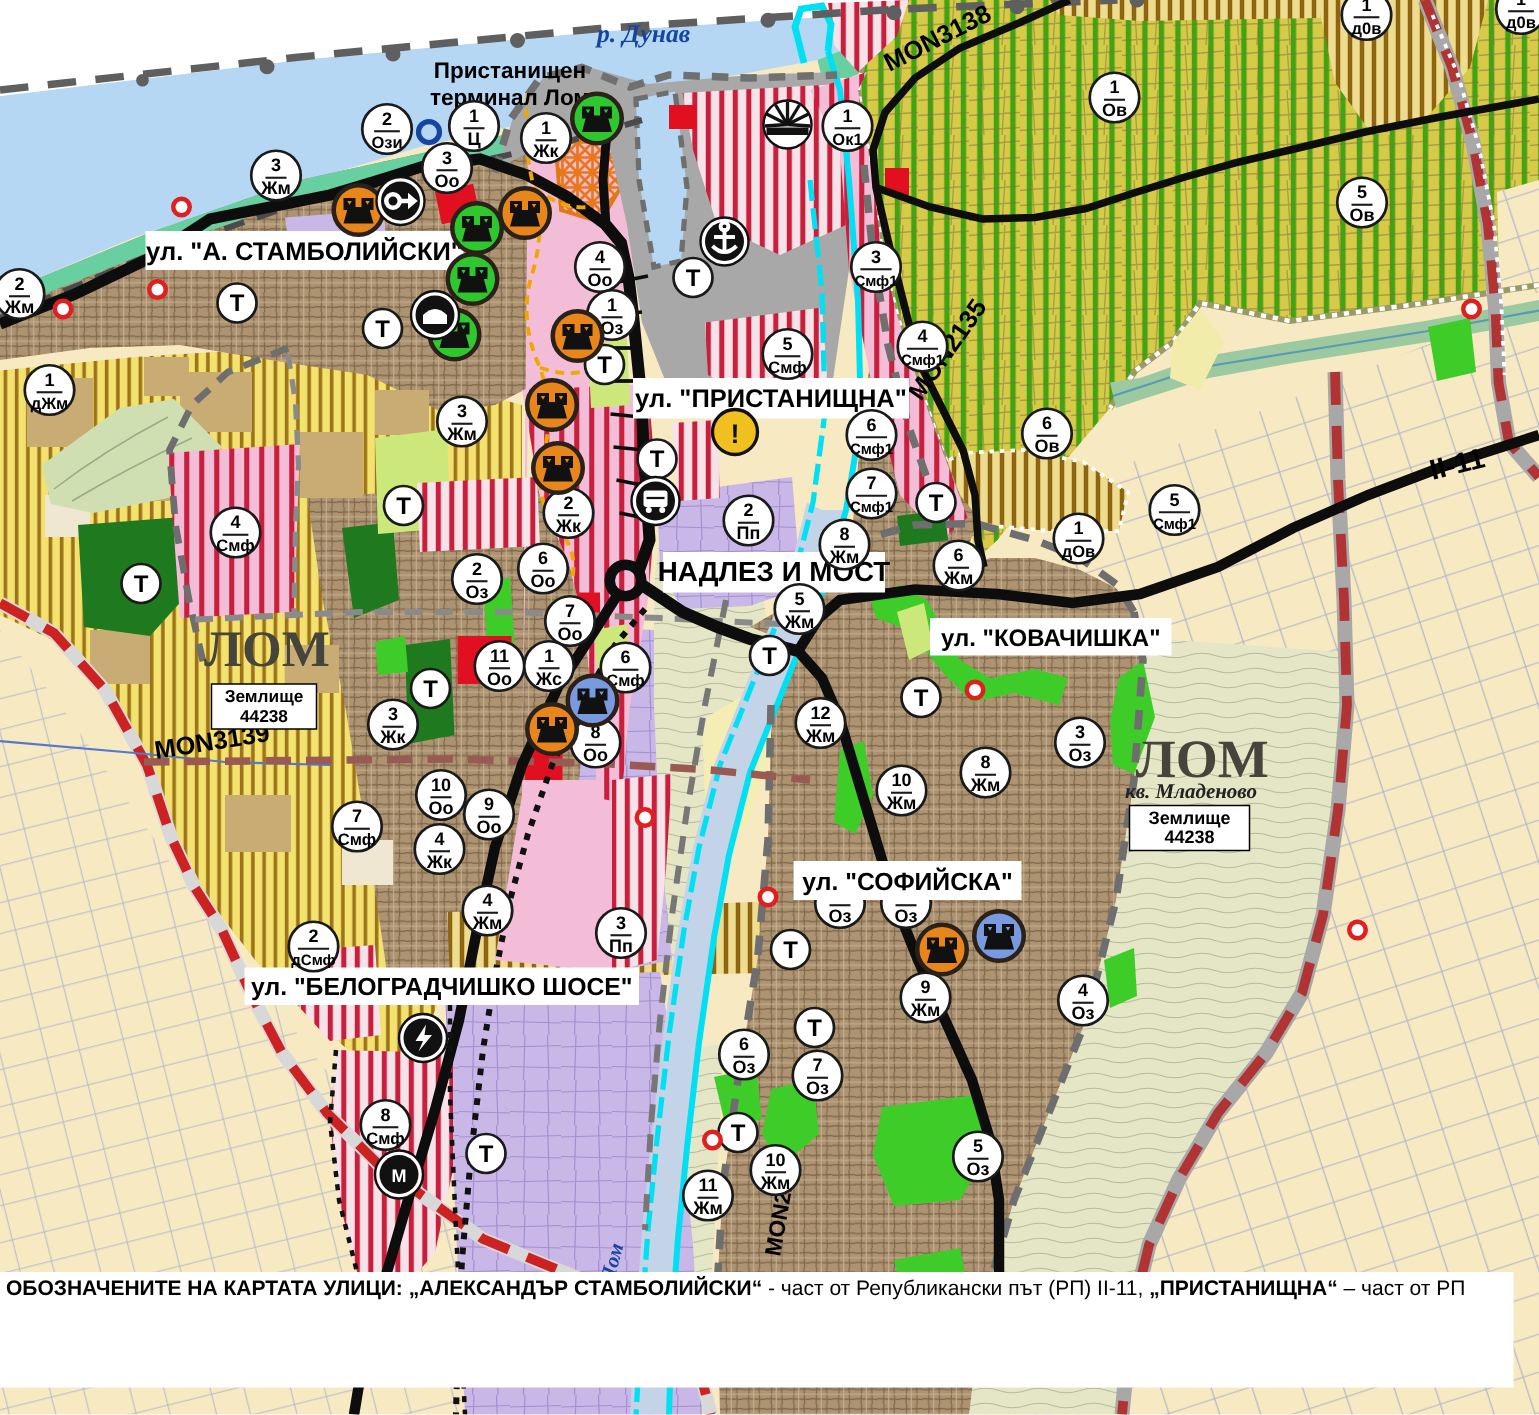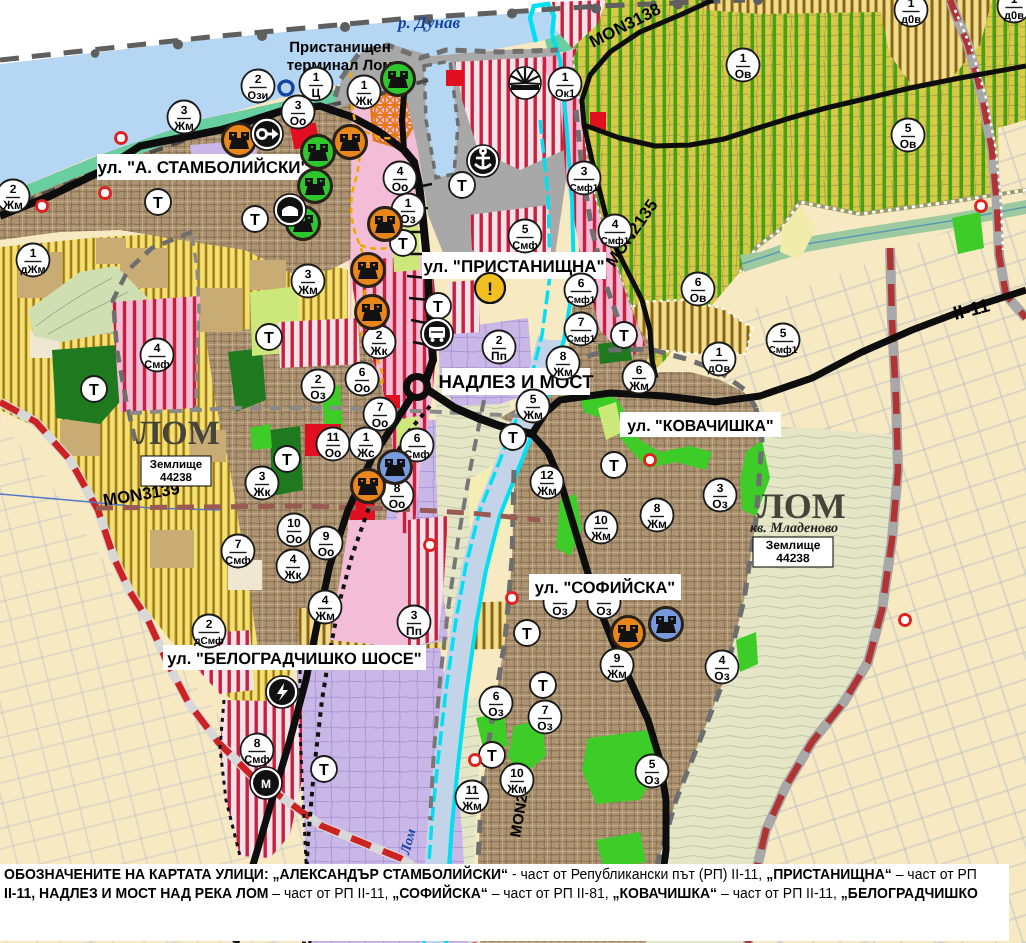--- a/index.html
+++ b/index.html
@@ -1001,15 +1001,14 @@
 
 <circle cx="981" cy="206" r="5.5" fill="#fff" stroke="#e02020" stroke-width="3"></circle>
 
 <circle cx="475" cy="760" r="5.5" fill="#fff" stroke="#e02020" stroke-width="3"></circle>
 
 <circle cx="905" cy="620" r="5.5" fill="#fff" stroke="#e02020" stroke-width="3"></circle>
 
 <circle cx="512" cy="598" r="5.5" fill="#fff" stroke="#e02020" stroke-width="3"></circle>
 </svg>
 
-<div style="position:absolute;left:0;top:848px;width:1009px;height:77px;background:#fff;font-size:14px;line-height:19px;color:#000;padding:1px 0 0 4px;box-sizing:border-box;white-space:nowrap;overflow:hidden;margin-top:16px;">
+<div style="position:absolute;left:0;top:848px;width:1009px;height:77px;background:#fff;font-size:14px;line-height:19px;color:#000;padding:1px 0 0 4px;box-sizing:border-box;white-space:nowrap;overflow:hidden;">
 <div><b>ОБОЗНАЧЕНИТЕ НА КАРТАТА УЛИЦИ: „АЛЕКСАНДЪР СТАМБОЛИЙСКИ“</b> - част от Републикански път (РП) II-11, <b>„ПРИСТАНИЩНА“</b> – част от РП</div>
-<div><b>II-11, НАДЛЕЗ И МОСТ НАД РЕКА ЛОМ</b> – част от РП II-11, <b>„СОФИЙСКА“</b> – част от РП II-81, <b>„КОВАЧИШКА“</b> – част от РП II-11, <b>„БЕЛОГРАДЧИШКО</b></div>
 </div>
 </body></html>

